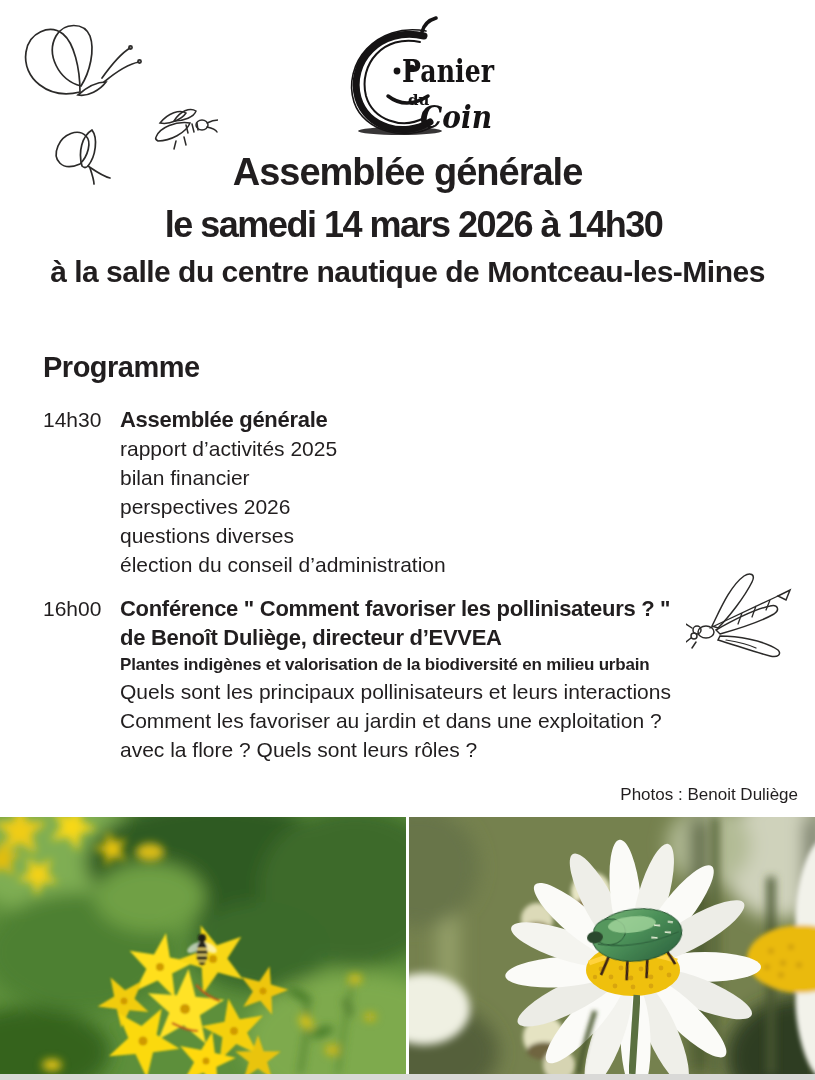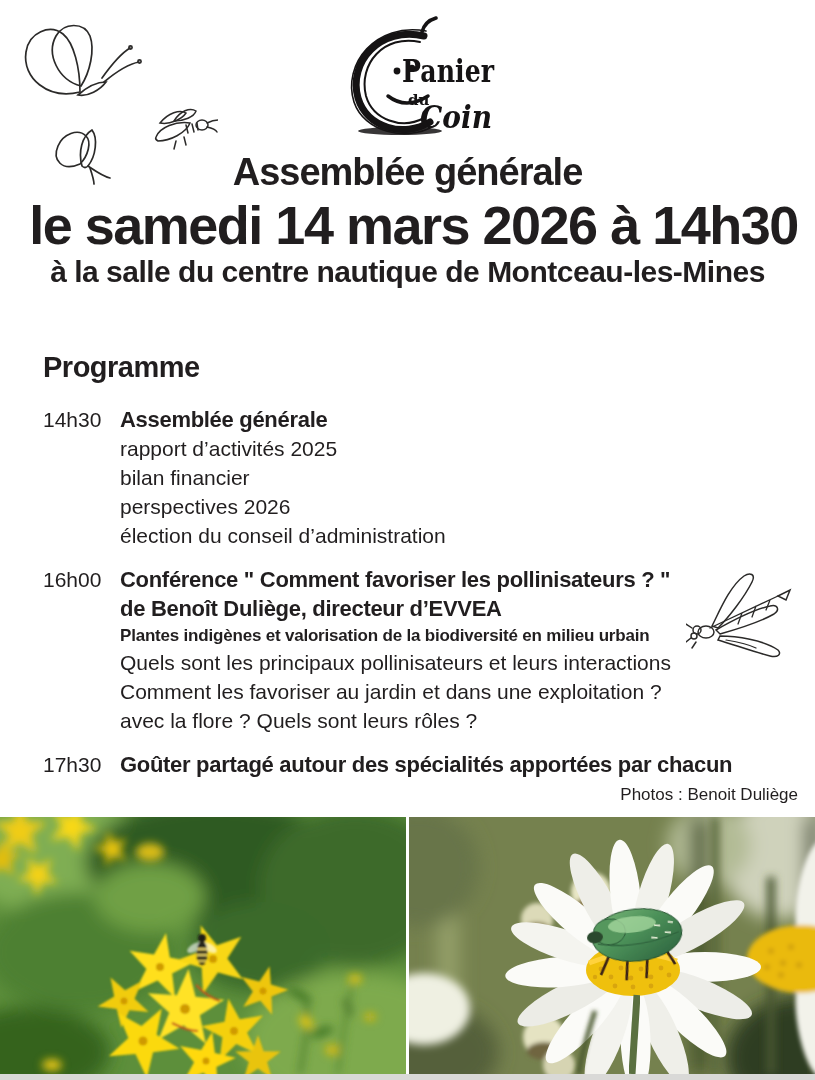--- a/index.html
+++ b/index.html
@@ -5,21 +5,21 @@
   html,body{margin:0;padding:0;}
   body{
     width:815px;height:1080px;position:relative;overflow:hidden;
     background:#ffffff;color:#211e1f;
     font-family:"Liberation Sans", sans-serif;
   }
   .abs{position:absolute;}
   
   .title-block{position:absolute;left:0;top:147px;width:815px;text-align:center;}
   .title-line1{font-size:38px;font-weight:bold;letter-spacing:-1px;line-height:50px;}
-  .title-line2{font-size:54px;font-weight:bold;letter-spacing:-1.5px;line-height:56px;padding-left:12px;}
+  .title-line2{font-size:36px;font-weight:bold;letter-spacing:-1.5px;line-height:56px;padding-left:12px;}
   .title-line3{font-size:30px;font-weight:bold;letter-spacing:-0.5px;line-height:34px;margin-top:2px;}
   
   .programme{position:absolute;left:43px;top:349px;width:745px;}
   .prog-heading{font-size:29px;font-weight:bold;letter-spacing:-0.5px;line-height:36px;margin-bottom:20px;}
   .prog-row{display:flex;align-items:flex-start;}
   .prog-row + .prog-row{margin-top:15px;}
   .prog-time{flex:0 0 77px;font-size:21px;line-height:29px;}
   .prog-content{flex:1;}
   .prog-title{font-size:22px;font-weight:bold;line-height:29px;letter-spacing:-0.3px;}
   .prog-subtitle{font-size:17px;font-weight:bold;line-height:25px;letter-spacing:-0.2px;}
@@ -99,42 +99,37 @@
 <div class="programme">
   <div class="prog-heading">Programme</div>
 
   <div class="prog-row">
     <div class="prog-time">14h30</div>
     <div class="prog-content">
       <div class="prog-title">Assemblée générale</div>
       <div class="prog-detail">rapport d’activités 2025</div>
       <div class="prog-detail">bilan financier</div>
       <div class="prog-detail">perspectives 2026</div>
+      <div class="prog-detail">questions diverses</div>
       <div class="prog-detail">élection du conseil d’administration</div>
     </div>
   </div>
 
   <div class="prog-row">
     <div class="prog-time">16h00</div>
     <div class="prog-content">
       <div class="prog-title">Conférence " Comment favoriser les pollinisateurs ? "</div>
       <div class="prog-title">de Benoît Duliège, directeur d’EVVEA</div>
       <div class="prog-subtitle">Plantes indigènes et valorisation de la biodiversité en milieu urbain</div>
       <div class="prog-detail">Quels sont les principaux pollinisateurs et leurs interactions</div>
       <div class="prog-detail">Comment les favoriser au jardin et dans une exploitation ?</div>
       <div class="prog-detail">avec la flore ? Quels sont leurs rôles ?</div>
     </div>
   </div>
 
-  <div class="prog-row">
-    <div class="prog-time">17h30</div>
-    <div class="prog-content">
-      <div class="prog-title">Goûter partagé autour des spécialités apportées par chacun</div>
-    </div>
-  </div>
 </div>
 
 <svg class="abs" style="left:686px;top:570px;" width="120" height="88" viewBox="0 0 120 88">
   <g class="sketch" stroke-width="1.5">
     <path d="M26,56 C34,40 44,16 58,6 C64,2 70,4 66,12 C58,28 42,48 32,58 Z"></path>
     <path d="M30,60 C44,52 66,40 84,36 C92,34 94,40 88,44 C74,52 48,60 34,64 Z"></path>
     <path d="M34,66 C50,66 78,70 92,80 C96,84 92,88 84,86 C68,82 46,74 32,70 Z"></path>
     <path d="M24,58 L92,26 M84,30 L80,40 M70,36 L66,47 M56,43 L52,54" stroke-width="1.3"></path>
     <path d="M92,26 L104,20 L100,30 Z"></path>
     <ellipse cx="20" cy="62" rx="8" ry="6"></ellipse>

